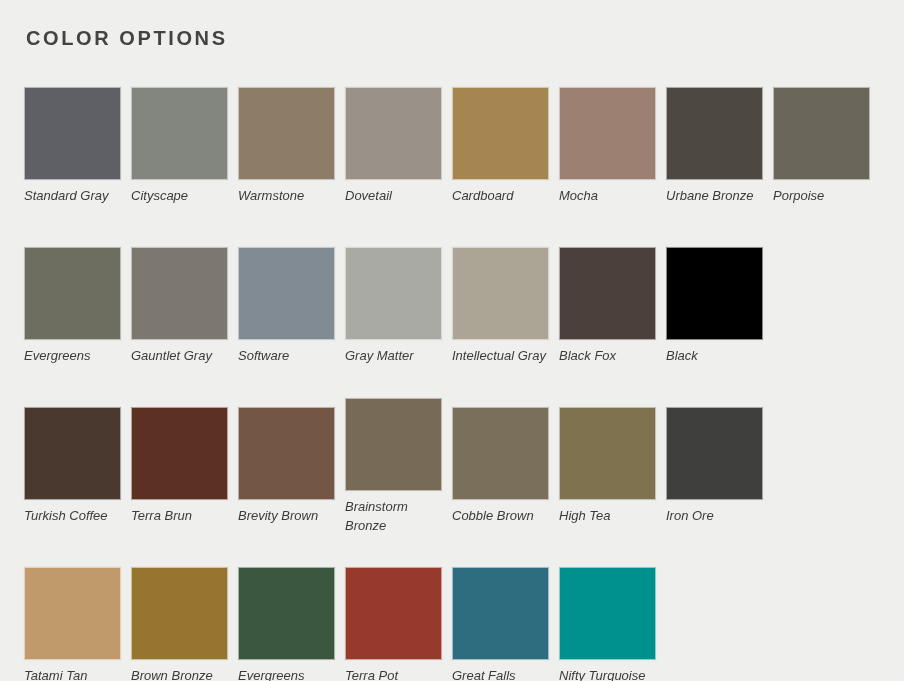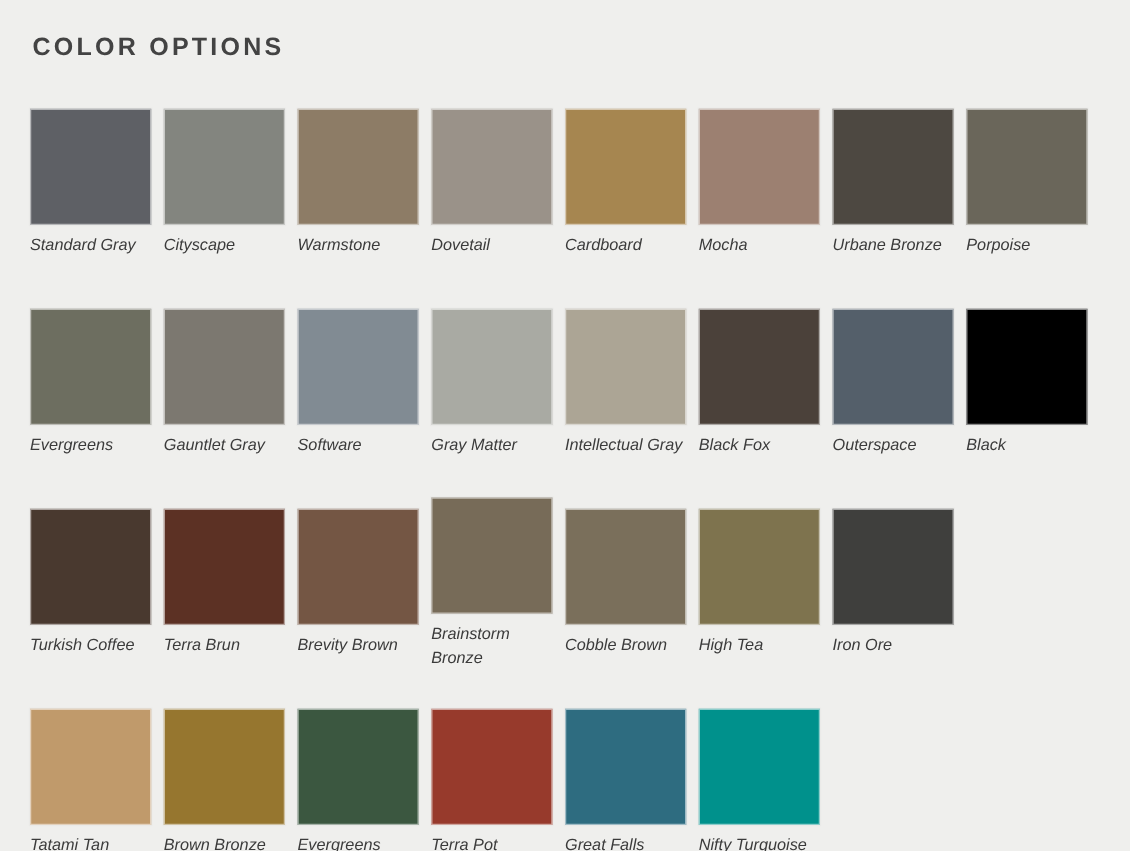--- a/index.html
+++ b/index.html
@@ -124,24 +124,20 @@
         </div>
         <div class="swatch-cell">
           <div class="swatch-chip" style="background-color: rgb(172, 165, 149);"></div>
           <div class="swatch-label">Intellectual Gray</div>
         </div>
         <div class="swatch-cell">
           <div class="swatch-chip" style="background-color: rgb(75, 65, 58);"></div>
           <div class="swatch-label">Black Fox</div>
         </div>
         <div class="swatch-cell">
-          <div class="swatch-chip" style="background-color: rgb(84, 95, 106);"></div>
-          <div class="swatch-label">Outerspace</div>
-        </div>
-        <div class="swatch-cell">
           <div class="swatch-chip" style="background-color: rgb(0, 0, 0);"></div>
           <div class="swatch-label">Black</div>
         </div>
       </div>
       <div class="swatch-row">
         <div class="swatch-cell">
           <div class="swatch-chip" style="background-color: rgb(73, 57, 47);"></div>
           <div class="swatch-label">Turkish Coffee</div>
         </div>
         <div class="swatch-cell">

